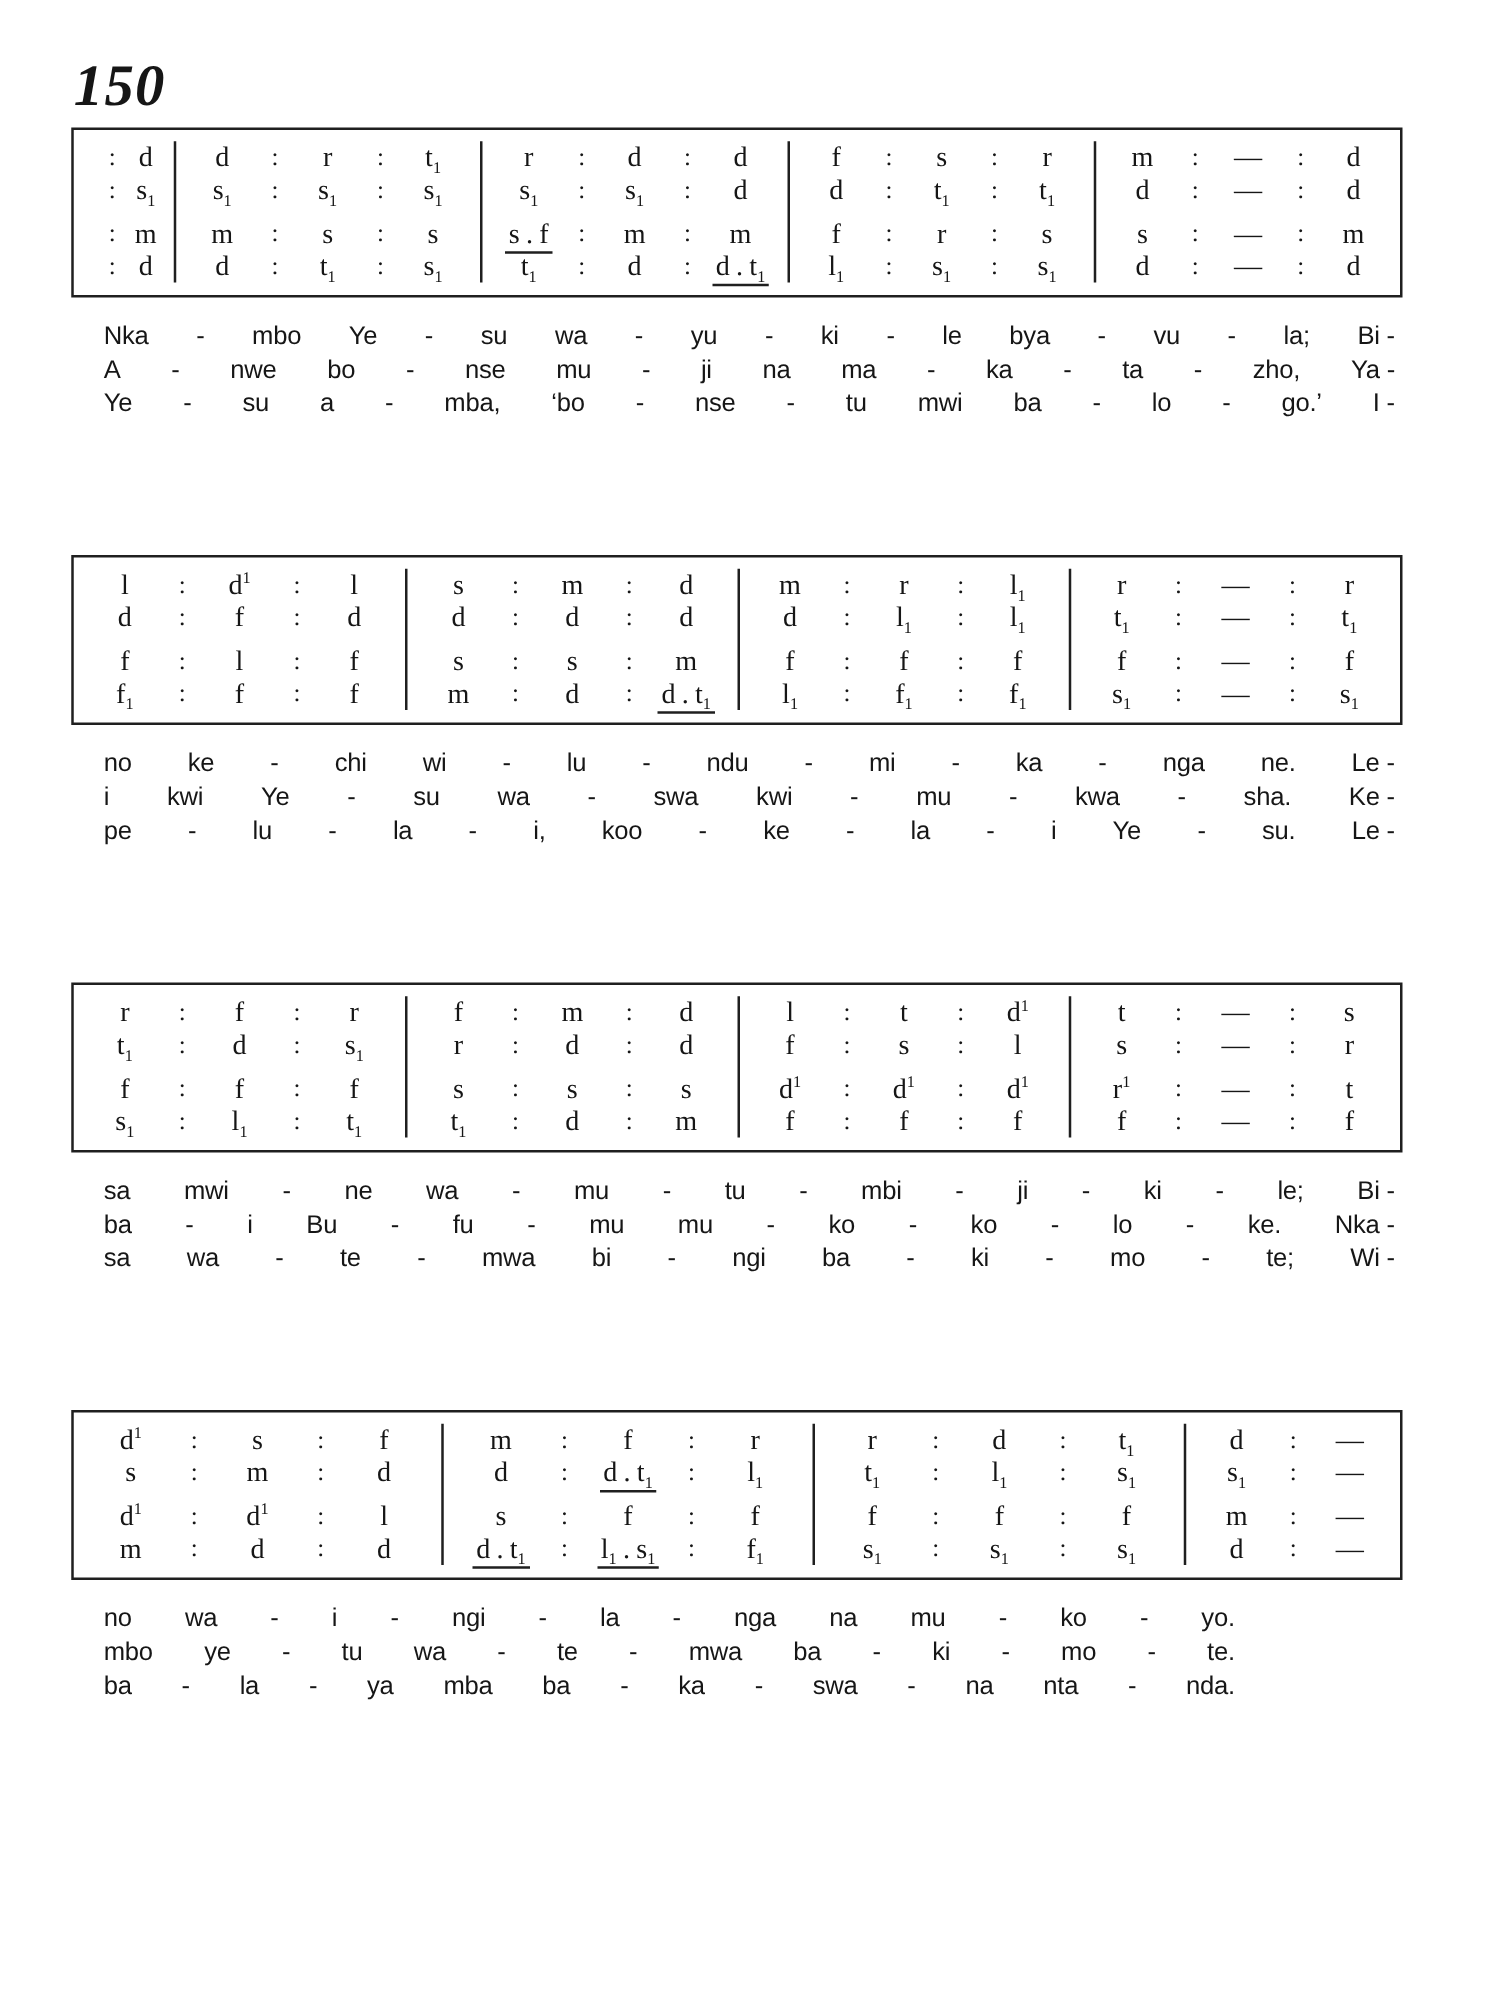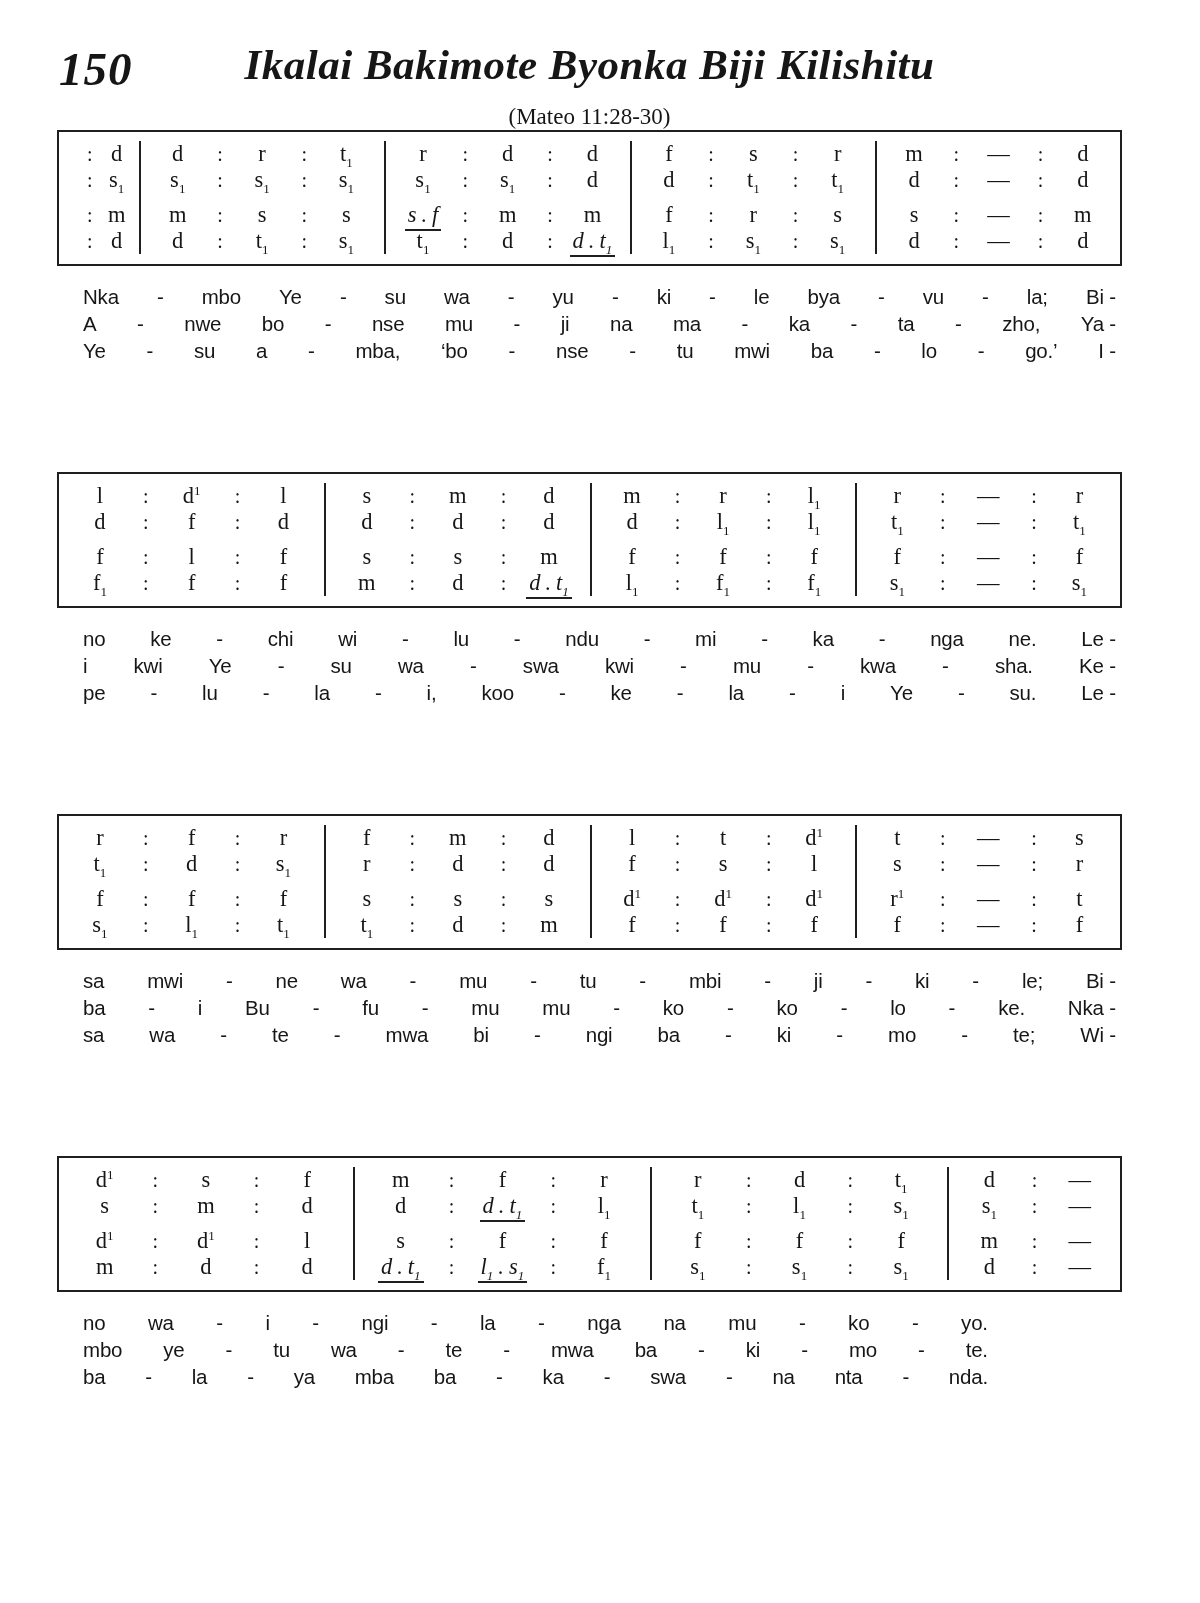--- a/index.html
+++ b/index.html
@@ -47,21 +47,21 @@
     height: 26px;
     line-height: 26px;
     font-size: 22.5px;
     padding: 0 8px;
   }
   .part-gap { margin-top: 9px; }
   .ncell { text-align: center; white-space: nowrap; }
   .colon { text-align: center; font-size: 20px; }
   .note-row sub { font-size: 13px; line-height: 0; }
   .note-row sup { font-size: 13px; line-height: 0; }
-  .grp.ul { border-bottom: 2px solid #1f1f1f; padding: 0 3px 2px 3px; font-style: italic; }
+  .grp.ul { border-bottom: 2px solid #1f1f1f; padding: 0 3px 2px 3px; }
   .dot { padding: 0 5px; }
 
   
   .lyrics {
     margin-top: 19px;
     font-family: "Liberation Sans", sans-serif;
     font-size: 20.5px;
     padding: 0 6px 0 26px;
     letter-spacing: -0.2px;
   }
@@ -82,23 +82,21 @@
     font-size: 21px;
     margin-top: 92px;
   }
 </style>
 </head>
 <body>
 
 <div class="page">
   <div class="title-row">
     <span class="hymn-number">150</span>
-    <span class="hymn-title">Ikalai Bakimote Byonka Biji Kilishitu</span>
   </div>
-  <div class="subtitle">(Mateo 11:28-30)</div>
 
   <div>
       <section class="system">
         <div class="score-box">
           <div class="measure" style="width: 7.5%;">
             <div class="note-row" style="grid-template-columns: 0.35fr 26px 1fr;">
               <div class="ncell"><span class="grp"></span></div>
               <div class="colon">:</div>
               <div class="ncell"><span class="grp">d</span></div>
             </div>

